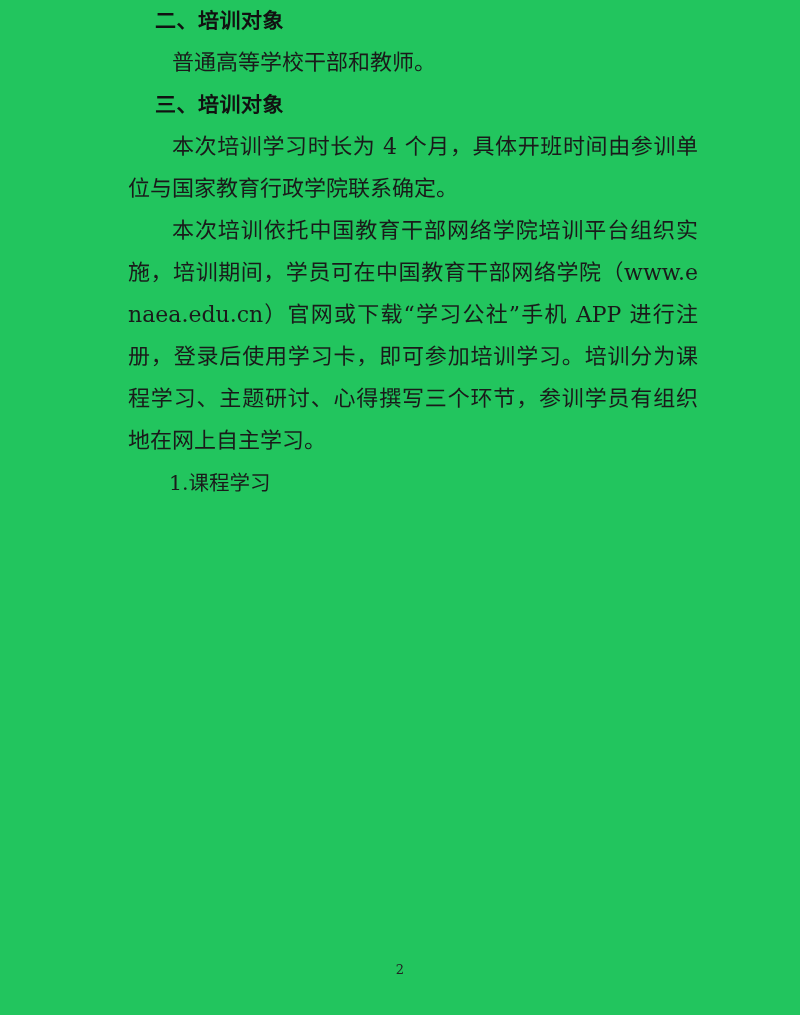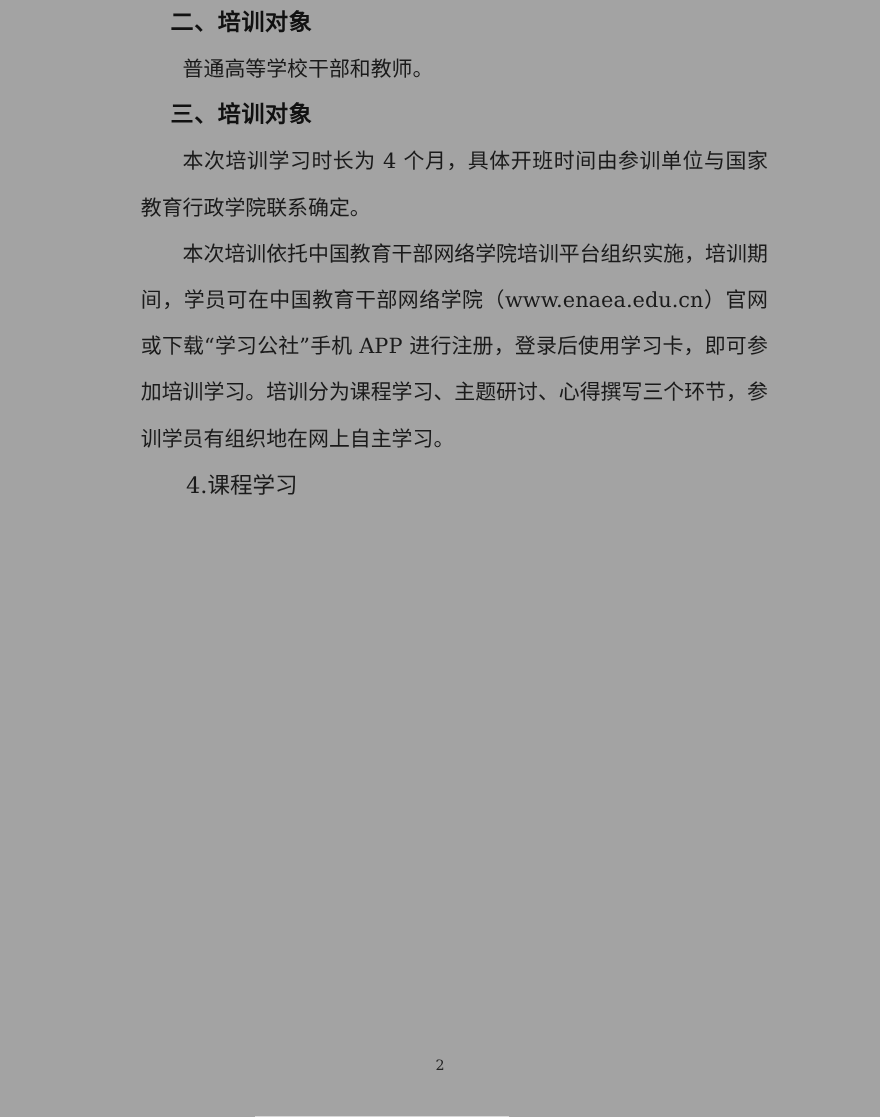--- a/index.html
+++ b/index.html
@@ -6,21 +6,21 @@
   html, body {
     margin: 0;
     padding: 0;
     background: #ffffff;
   }
   .page {
     position: relative;
     width: 800px;
     height: 1015px;
     margin: 0 auto;
-    background: #a3a3a3;
+    background: #22c55e;
     overflow: hidden;
     box-sizing: border-box;
   }
   .content {
     position: absolute;
     left: 128px;
     top: 0;
     width: 570px;
   }
   
@@ -31,21 +31,21 @@
     line-height: 42px;
     color: #111111;
     text-indent: 27px;
     letter-spacing: 0.5px;
     margin: 0;
     white-space: nowrap;
   }
   
   .para {
     font-family: "DejaVu Serif", "Liberation Serif", serif;
-    font-size: 19px;
+    font-size: 22px;
     line-height: 42px;
     color: #1a1a1a;
     margin: 0;
     text-align: justify;
     text-justify: inter-character;
     text-indent: 2em;
     word-break: break-all;
   }
   
   .subitem {
@@ -81,21 +81,21 @@
 
     <div>
       <div class="heading">三、培训对象</div>
       <p class="para">本次培训学习时长为 4 个月，具体开班时间由参训单位与国家教育行政学院联系确定。</p>
     </div>
 
     <div>
       <p class="para">本次培训依托中国教育干部网络学院培训平台组织实施，培训期间，学员可在中国教育干部网络学院（www.enaea.edu.cn）官网或下载“学习公社”手机 APP 进行注册，登录后使用学习卡，即可参加培训学习。培训分为课程学习、主题研讨、心得撰写三个环节，参训学员有组织地在网上自主学习。</p>
 
       <div>
-        <div class="subitem">4.课程学习</div>
+        <div class="subitem">1.课程学习</div>
       </div>
 
     </div>
 
   </div>
 
   <div class="page-number">2</div>
 </div>
 
 </body></html>

